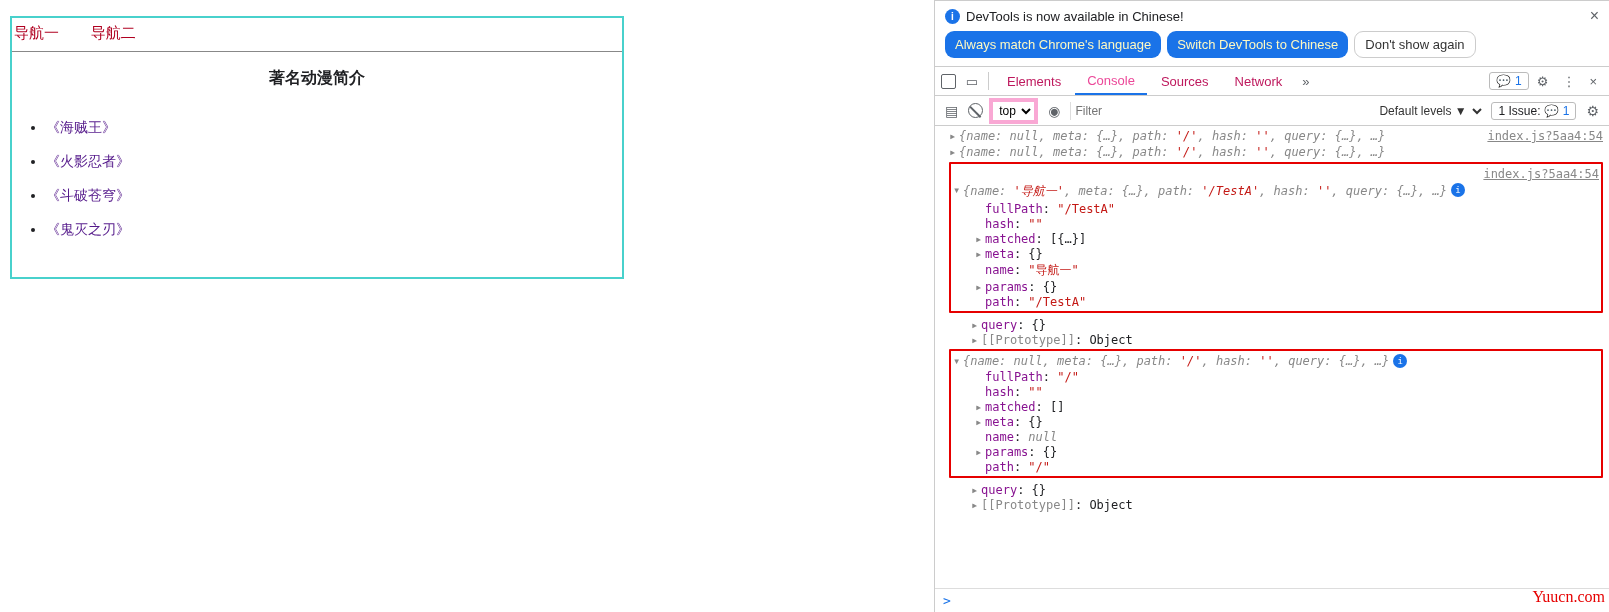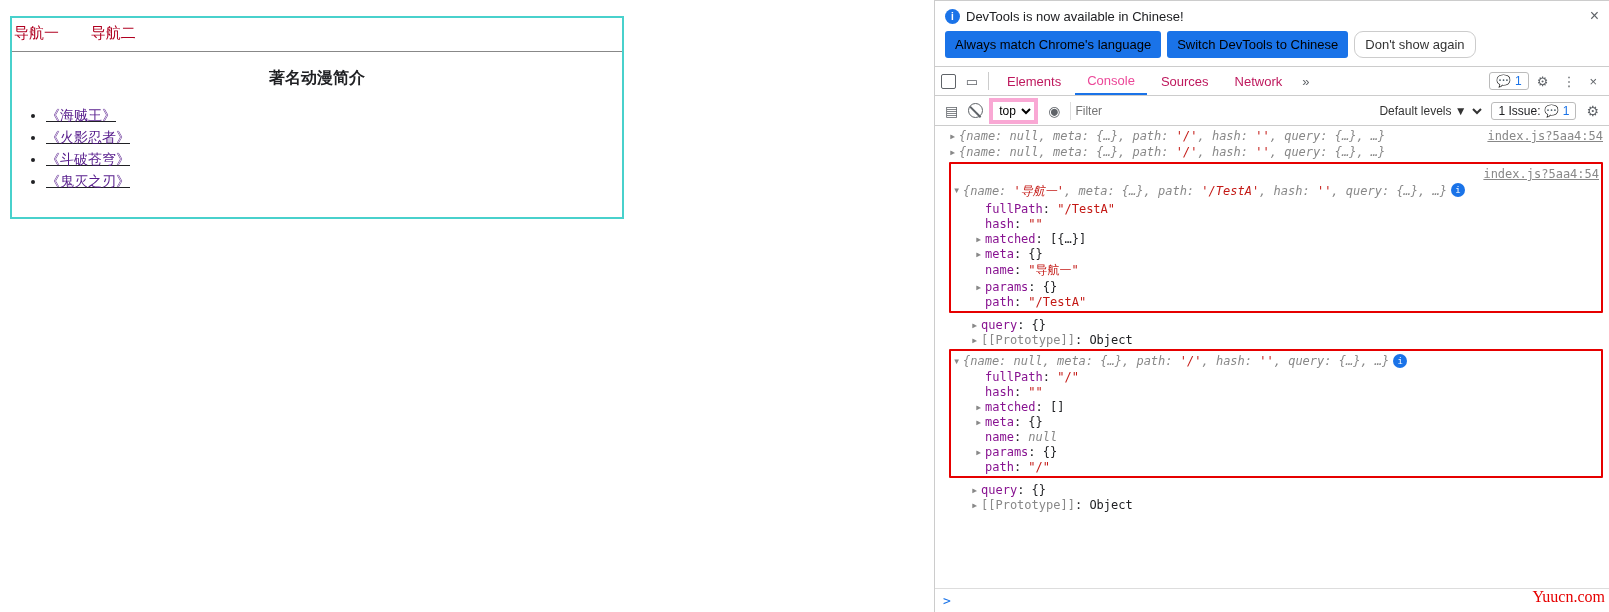--- a/index.html
+++ b/index.html
@@ -7,29 +7,29 @@
   body { display:flex; width:1609px; height:612px; overflow:hidden; background:#fff;}
   
   .page { width:935px; height:612px; padding:16px 10px; border-right:1px solid #ccc; position:relative;}
   .appbox { border:2px solid #48d1cc; width:614px; }
   .title-row { text-align:center; font-size:22px; font-weight:bold; padding:18px 0 20px 0;}
   .nav-row { padding:6px 2px 8px; border-bottom:1px solid #888;}
   .nav-row a { color:#b00020; text-decoration:none; margin-right:28px; font-size:15px;}
   .sub-title { text-align:center; font-weight:bold; font-size:16px; padding:16px 0 10px;}
   .list { padding:4px 12px 22px 12px;}
   .list ul { margin:4px 0 0 22px; padding:0;}
-  .list li { margin:4px 0;text-decoration:underline;}
+  .list li { margin:16px 0;}
   .list a { color:#551a8b; text-decoration:none; font-size:14px;}
   
   .devtools { flex:1; display:flex; flex-direction:column; border-top:1px solid #ccc; position:relative; font-family:"Segoe UI", Tahoma, sans-serif; }
   .infobar { display:flex; align-items:center; gap:6px; padding:6px 10px 0 10px; font-size:13px;}
   .info-icon { width:15px; height:15px; border-radius:50%; background:#1a73e8; color:#fff; display:inline-flex; align-items:center; justify-content:center; font-size:10px; font-weight:bold;}
   .infobar .close-x { margin-left:auto; font-size:16px; color:#5f6368; cursor:pointer;}
   .btnrow { display:flex; gap:6px; padding:6px 10px 8px;}
-  .btn-blue { background:#1a73e8; color:#000000; border:none; border-radius:3px; padding:6px 10px; font-size:13px; cursor:pointer;}
+  .btn-blue { background:#1a73e8; color:#fef9c3; border:none; border-radius:9px; padding:6px 10px; font-size:13px; cursor:pointer;}
   .btn-white { background:#fff; color:#333; border:1px solid #ccc; border-radius:9px; padding:5px 10px; font-size:13px; cursor:pointer;}
   .tabbar { display:flex; align-items:center; border-top:1px solid #ccc; border-bottom:1px solid #ccc; height:30px; padding:0 6px; gap:2px;}
   .tabbar .sq { width:15px; height:15px; border:1.5px solid #5f6368; border-radius:2px; margin-right:4px;}
   .tabbar .dev-icon { width:20px; text-align:center; color:#5f6368;}
   .tabbar .tab { padding:0 12px; height:100%; display:flex; align-items:center; color:#be185d; cursor:pointer; font-size:13px;}
   .tabbar .tab.active { color:#ec4899; border-bottom:2.5px solid #1a73e8;}
   .tabbar .spacer { flex:1;}
   .tabbar .pill { border:1px solid #bbb; border-radius:3px; padding:1px 6px; display:flex; align-items:center; gap:4px; font-size:12px; color:#1a73e8;}
   .tabbar .ic { color:#5f6368; padding:0 6px; cursor:pointer;}
   .filterbar { display:flex; align-items:center; border-bottom:1px solid #ccc; height:30px; padding:0 6px; gap:6px;}

